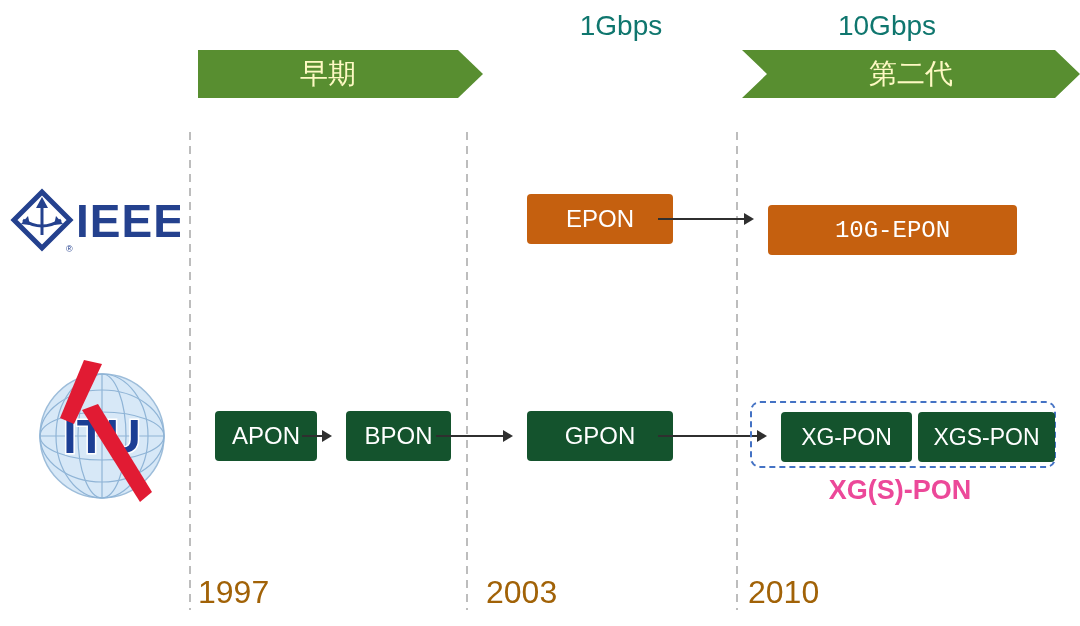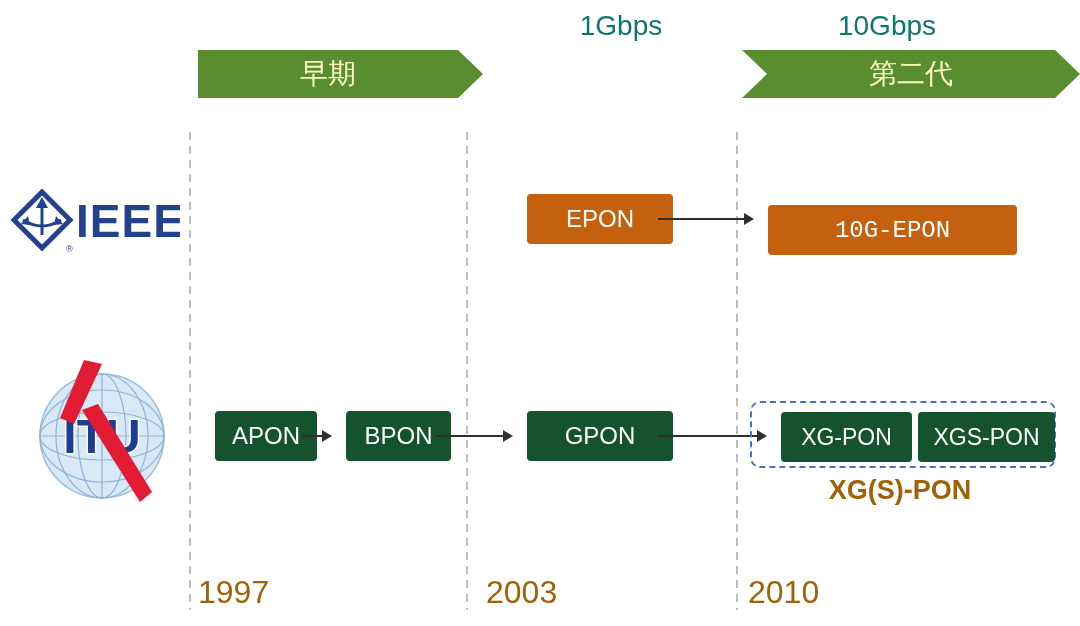--- a/index.html
+++ b/index.html
@@ -53,21 +53,21 @@
   .a-apon{left:302px;top:435px;width:20px;}
   .a-bpon{left:436px;top:435px;width:67px;}
   .a-gpon{left:658px;top:435px;width:99px;}
   
   .group-box{
     position:absolute;left:750px;top:401px;width:306px;height:67px;
     border:2px dashed #4472C4;border-radius:10px;box-sizing:border-box;background:transparent;
   }
   .group-label{
     position:absolute;left:790px;top:475px;width:220px;text-align:center;
-    font-size:27px;font-weight:bold;color:#a16207;
+    font-size:27px;font-weight:bold;color:#ec4899;
   }
   
   .year{position:absolute;top:574px;font-size:32px;color:#a16207;}
   .y1{left:198px;} .y2{left:486px;} .y3{left:748px;}
   
   .ieee-logo{position:absolute;left:8px;top:188px;width:172px;height:66px;}
   .itu-logo{position:absolute;left:28px;top:360px;width:150px;height:155px;}
 </style>
 </head>
 <body>

